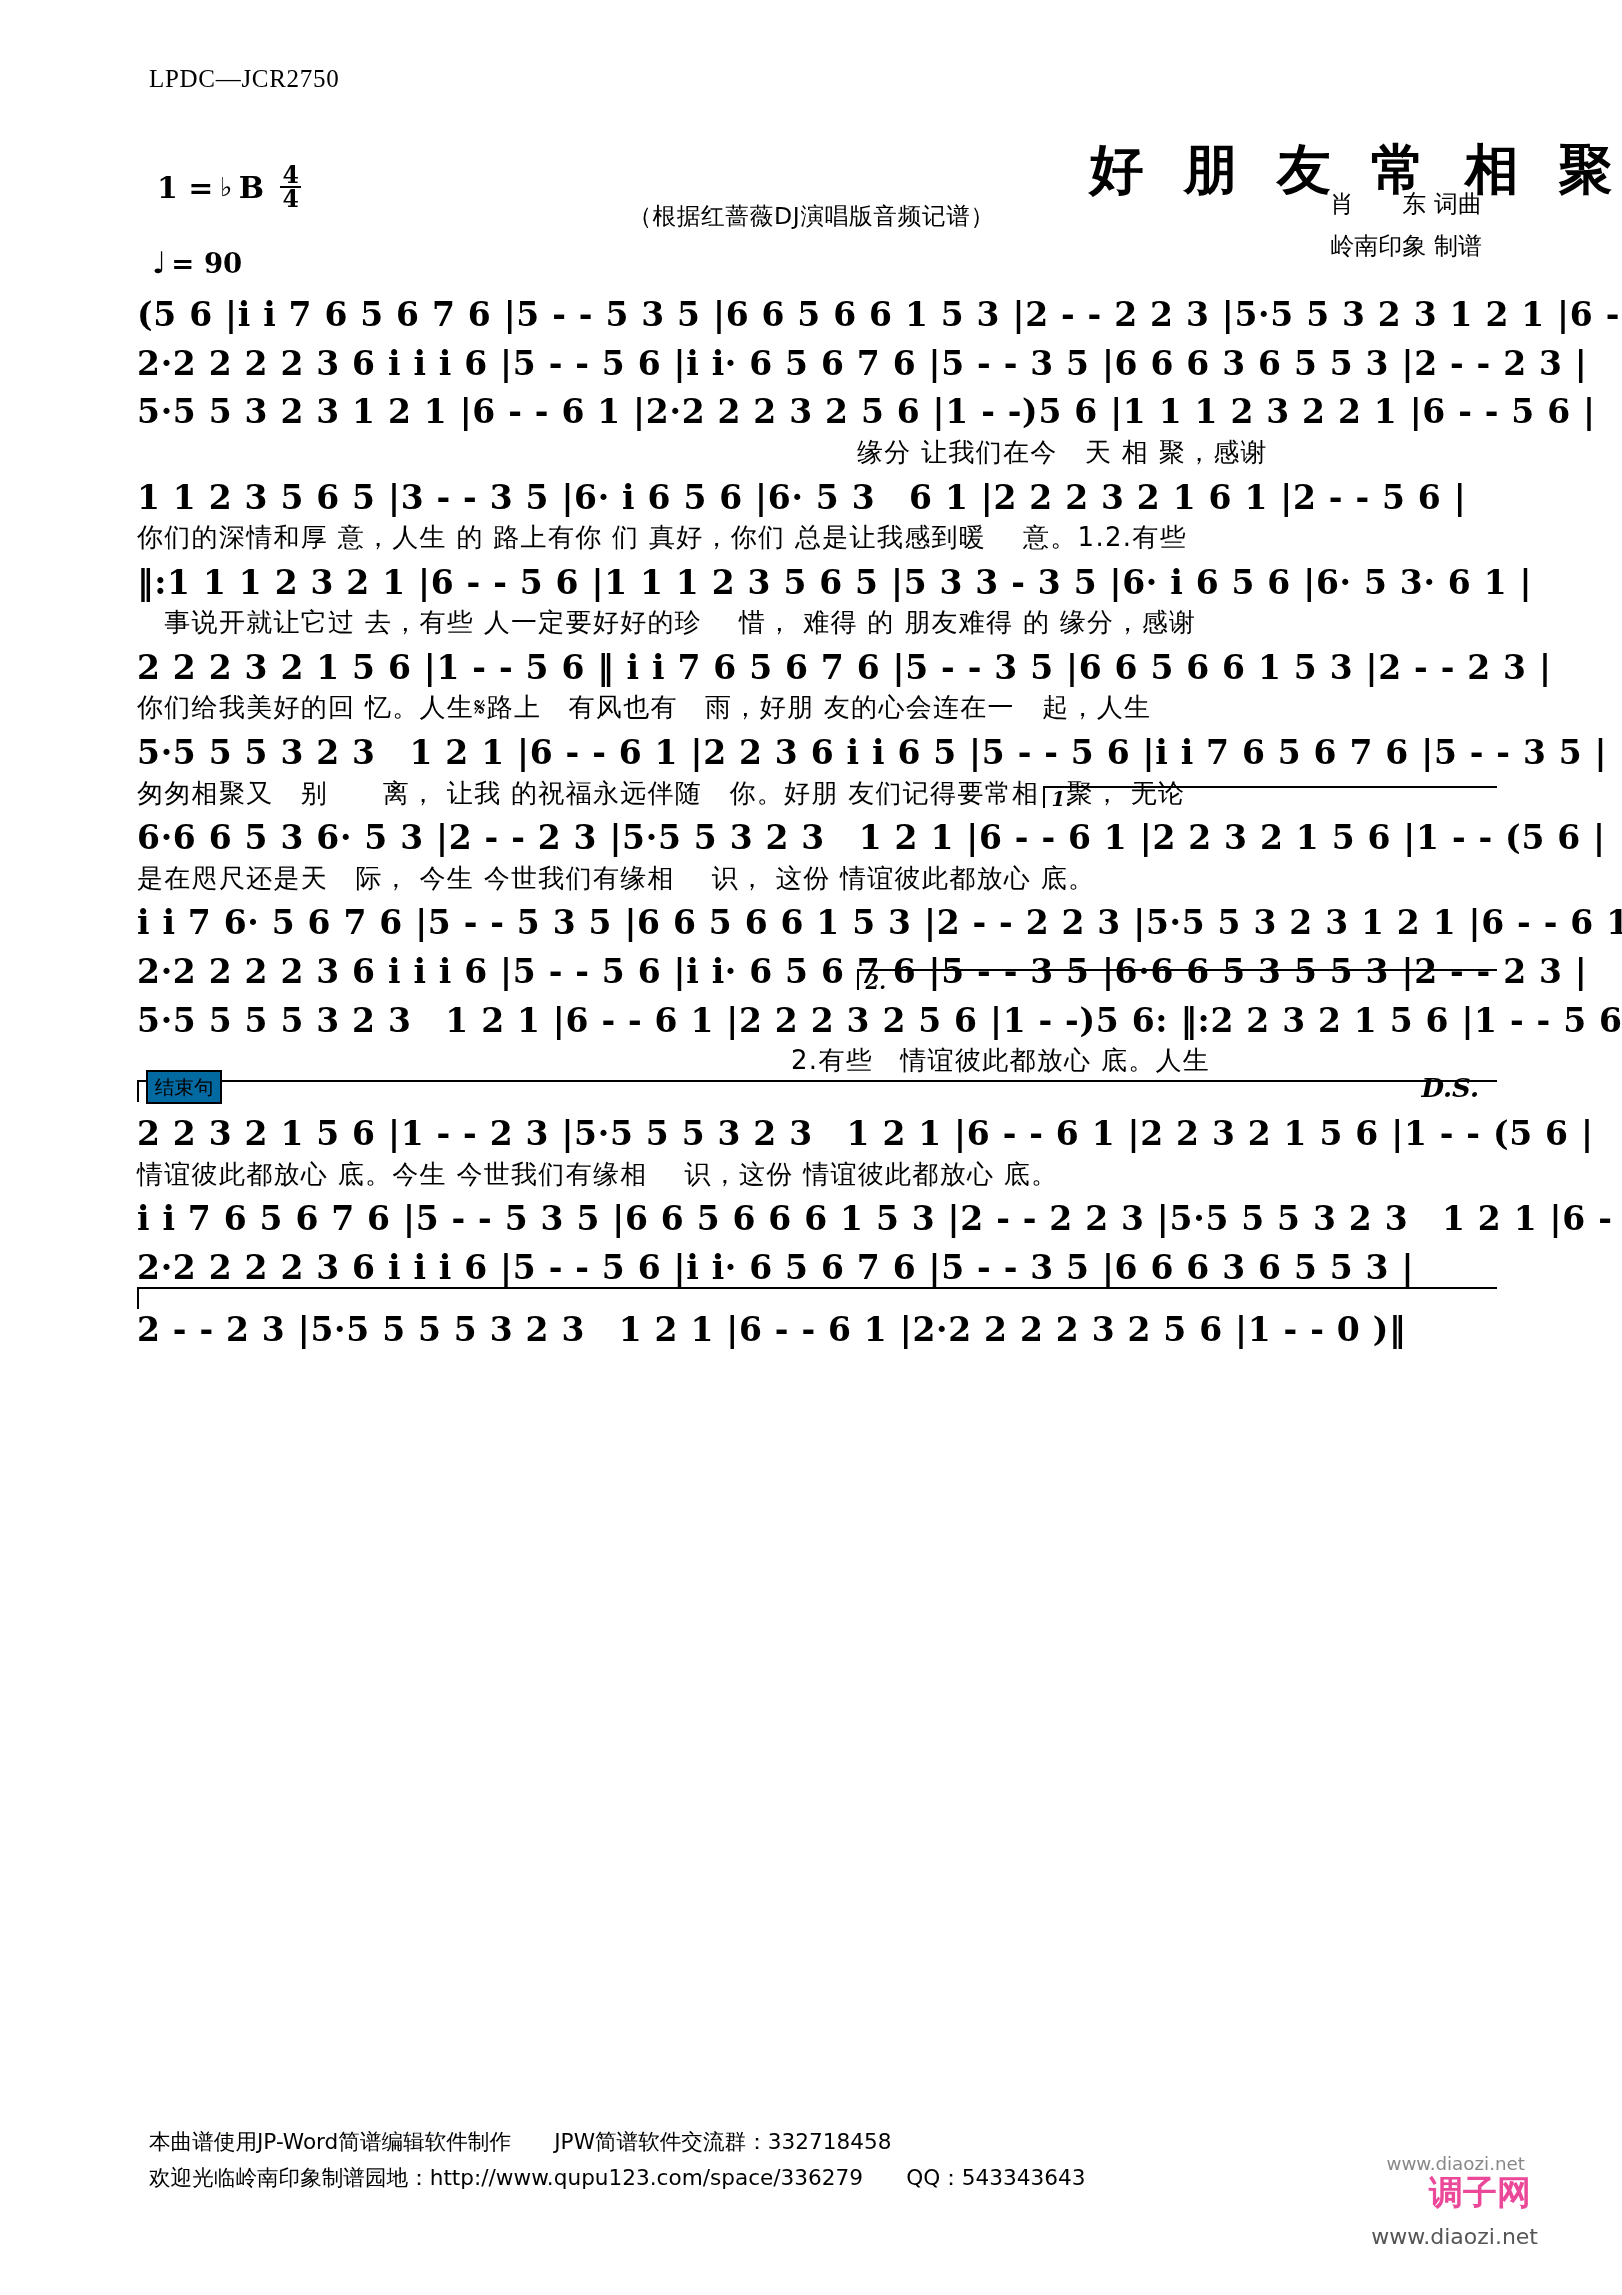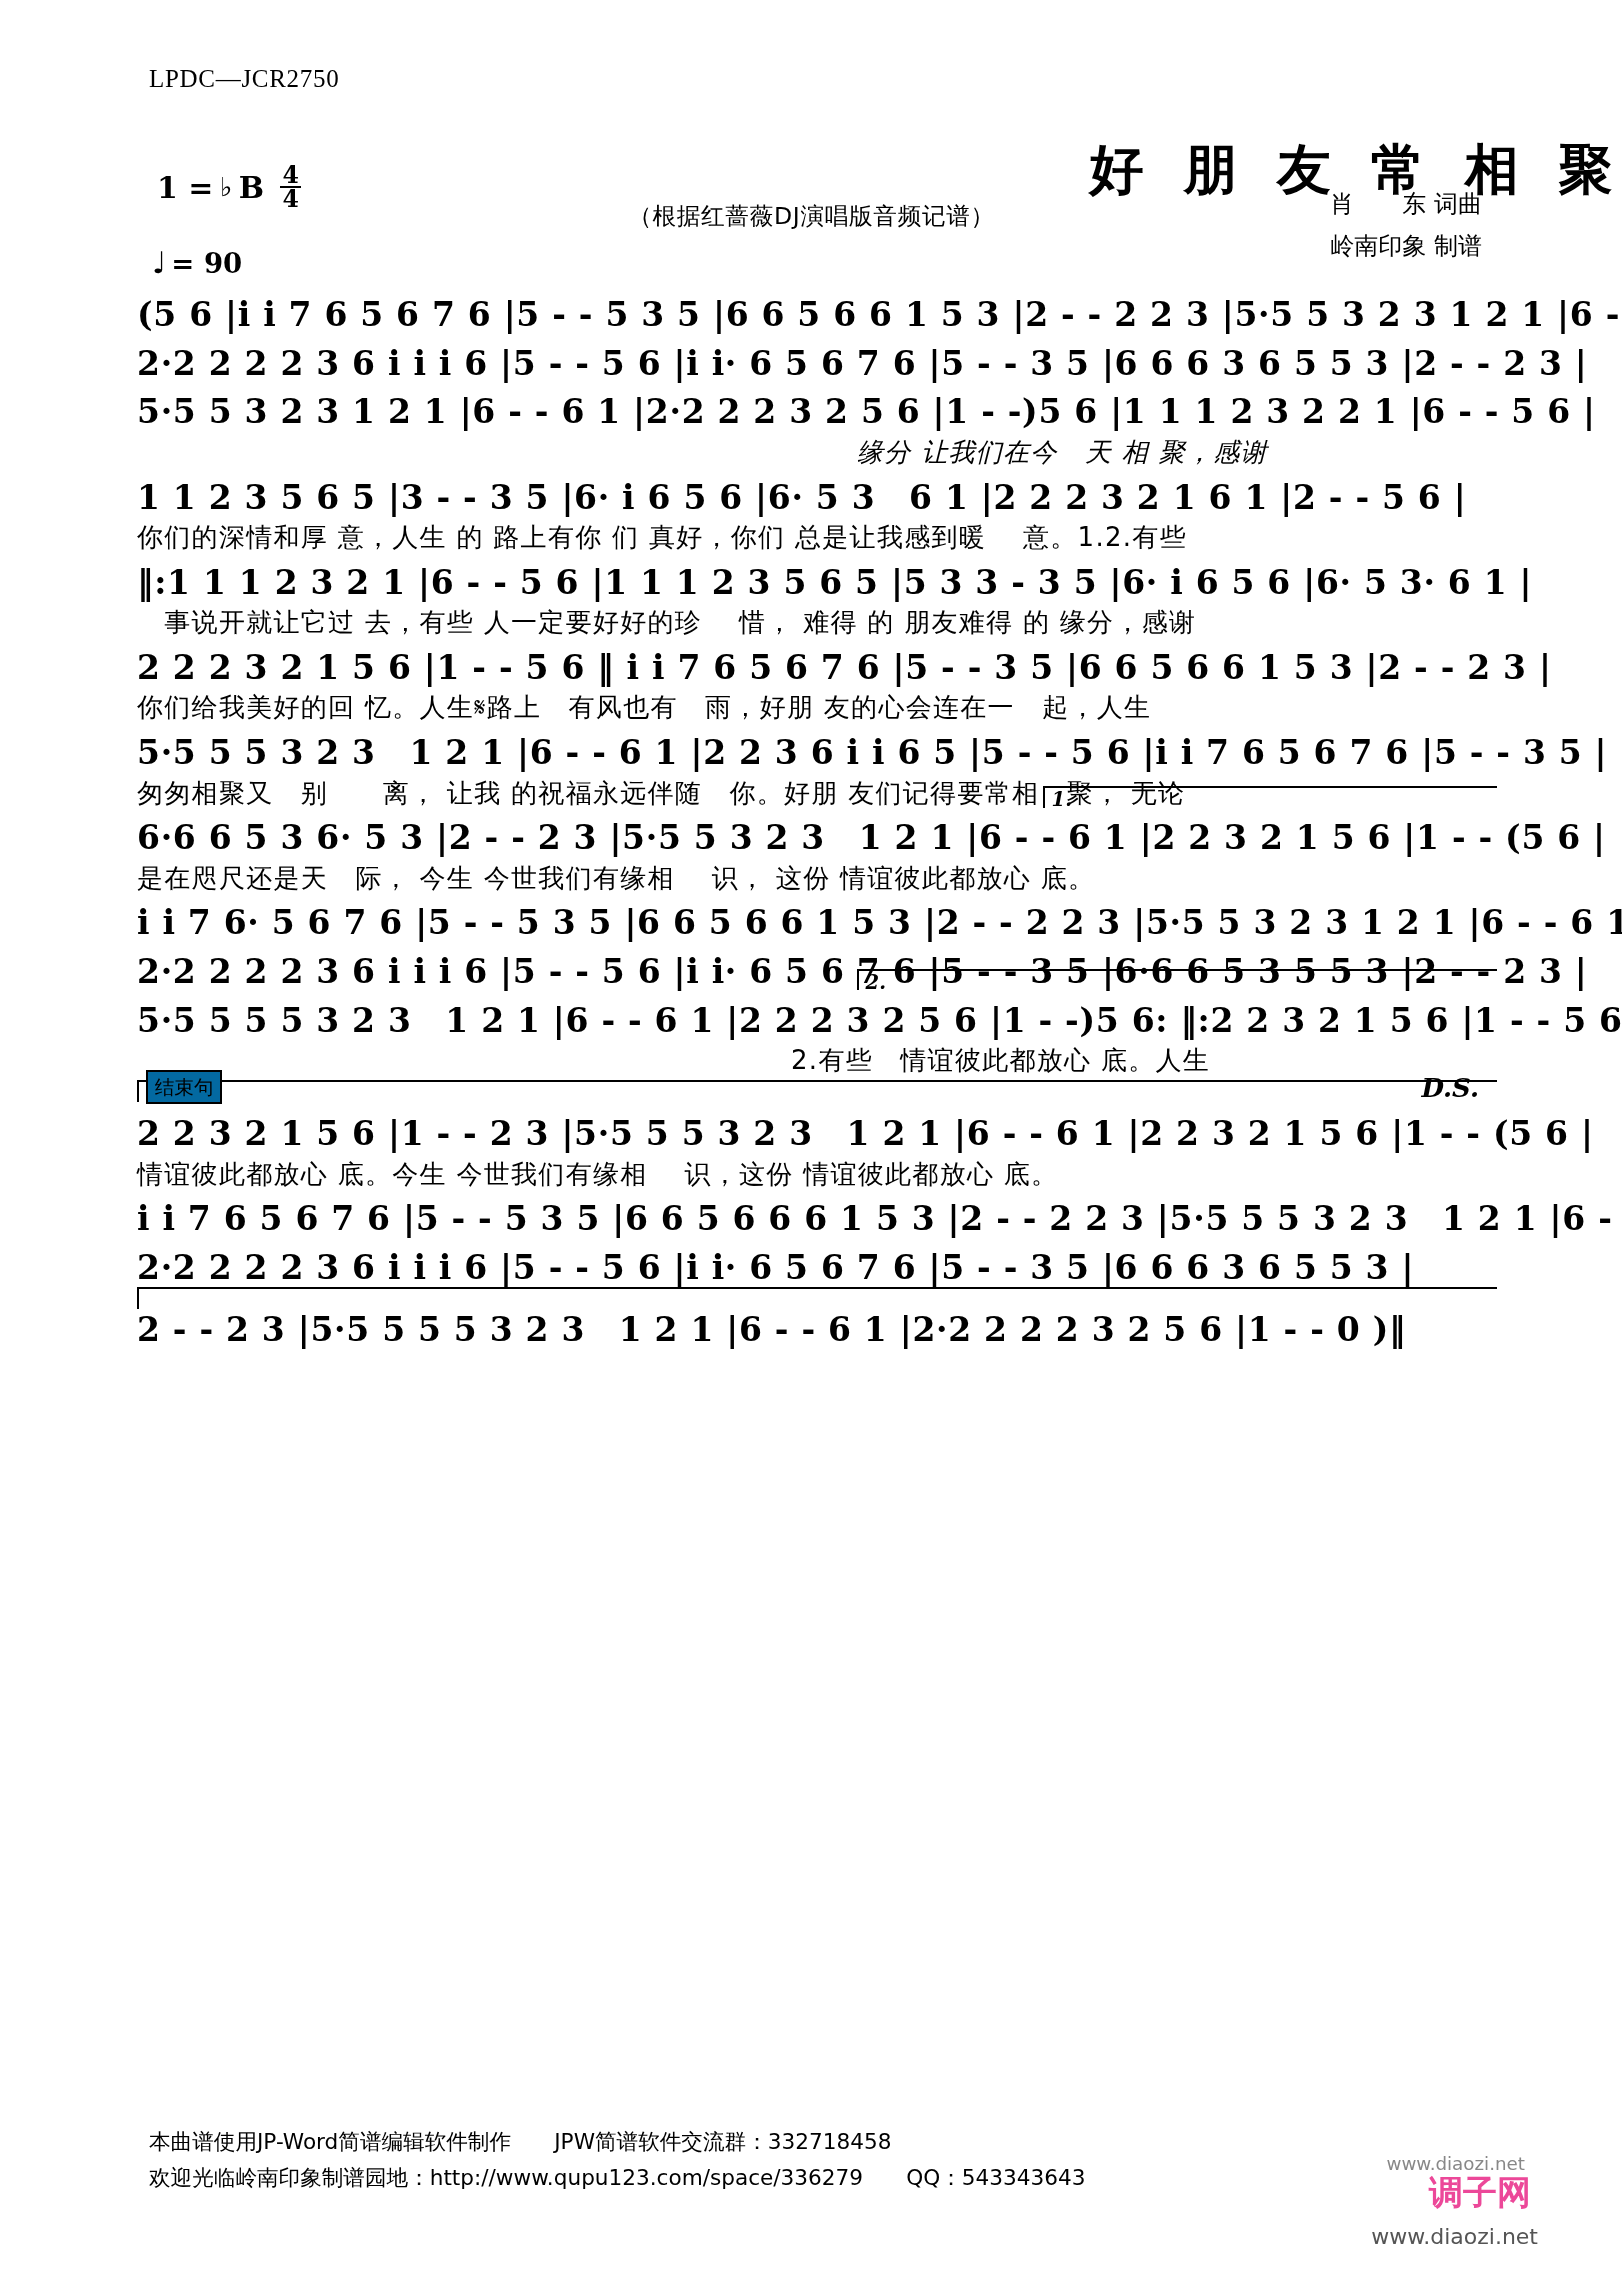--- a/index.html
+++ b/index.html
@@ -78,21 +78,21 @@
   }
   .lyrics {
     font-family:"DejaVu Sans", sans-serif;
     font-size:26px;
     letter-spacing:1.3px;
     white-space:pre;
     line-height:1.35;
     margin-top:1.3px;
     margin-bottom:6.5px;
   }
-  .lyrics.indent { padding-left:720px;font-style:italic; }
+  .lyrics.indent { padding-left:720px; }
   .lyrics.indent3 { padding-left:654px; }
 
   
   .volta {
     position:absolute;
     border-top:2px solid #000;
     border-left:2px solid #000;
     height:19.6px;
     font-family:"DejaVu Serif", serif;
     font-size:19.6px;

